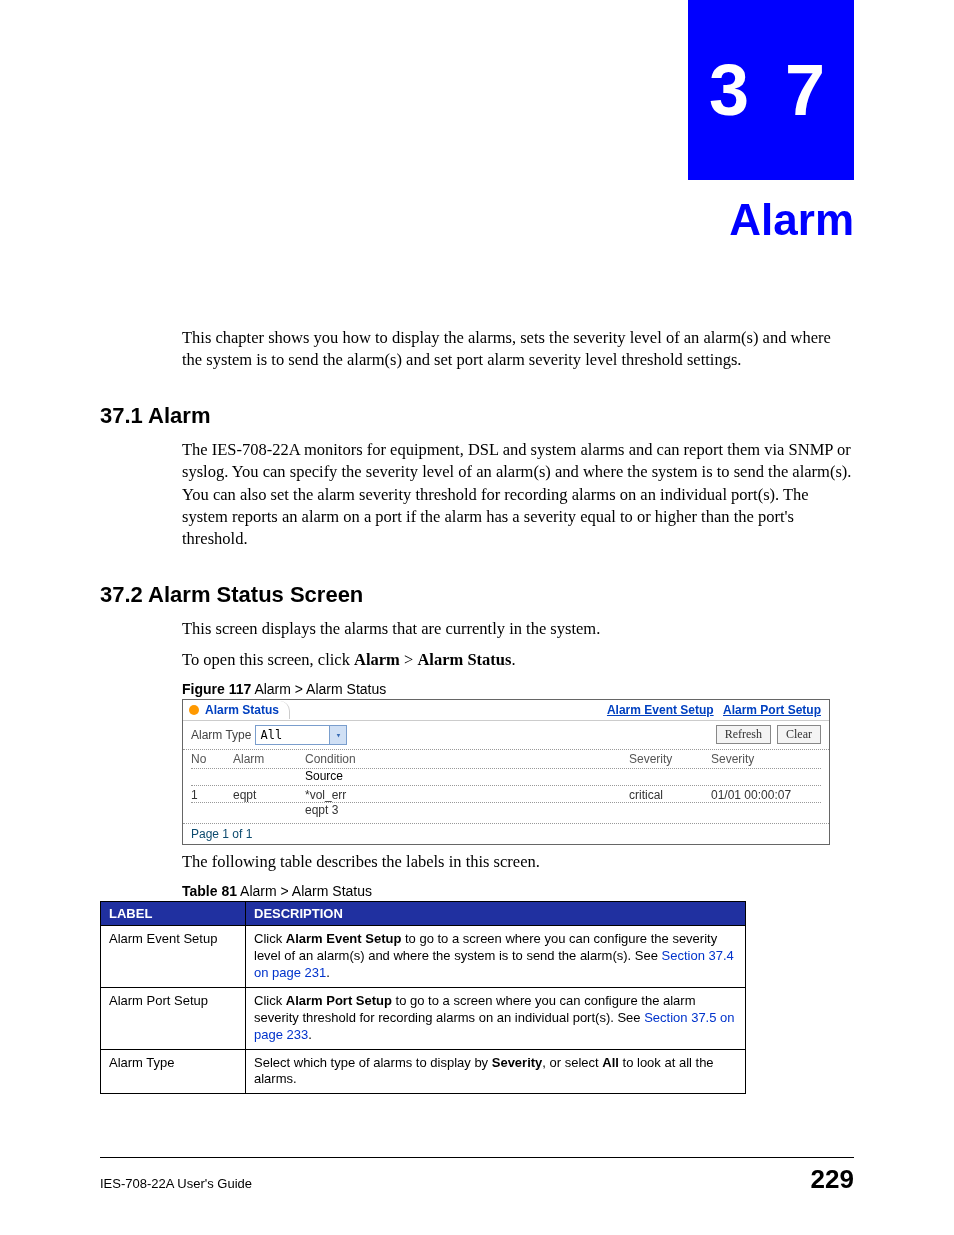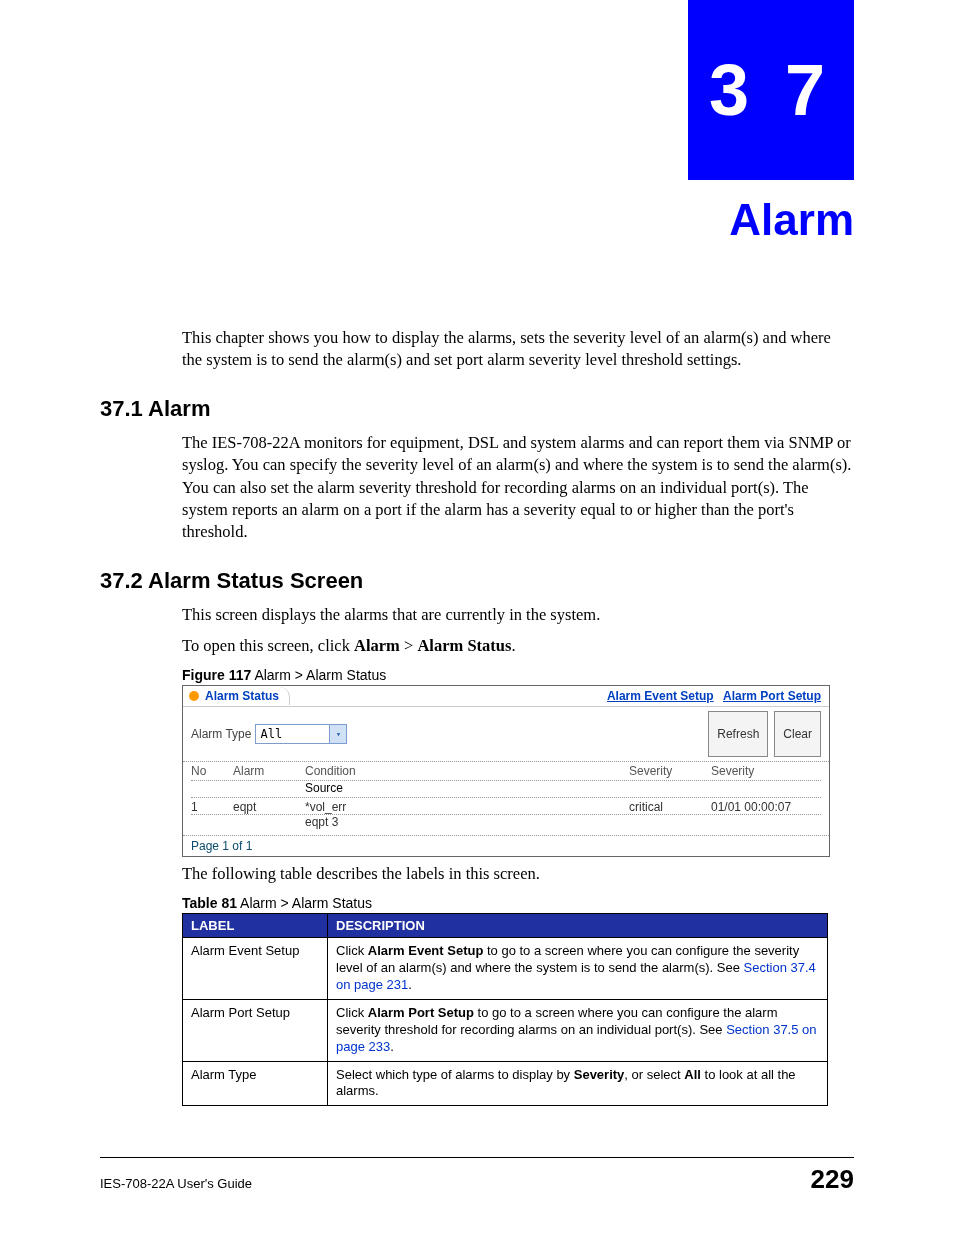--- a/index.html
+++ b/index.html
@@ -50,21 +50,21 @@
   }
   .intro {
     margin-left: 82px;
     font-size: 16.5px;
     line-height: 1.35;
   }
   h2.section {
     font-family: Arial, Helvetica, sans-serif;
     font-weight: bold;
     font-size: 22px;
-    margin-top: 25px;
+    margin-top: 32px;
     margin-bottom: 10px;
     margin-left: 0;
   }
   .body-text {
     margin-left: 82px;
     font-size: 16.5px;
     line-height: 1.35;
     margin-top: 6px;
     margin-bottom: 8px;
   }
@@ -148,24 +148,25 @@
     border-left: 1px solid #7a9ecd;
     color: #3a6db5;
     display: flex;
     align-items: center;
     justify-content: center;
     font-size: 9px;
   }
   .fig-btn {
     border: 1px solid #888;
     background: #f4f4f4;
-    padding: 15px 8px;
+    padding: 1px 8px;
     margin-left: 6px;
     font-size: 12px;
     color: #333;
+    font-family: Liberation Serif, serif;
   }
   .fig-spacer { flex: 1; }
   .fig-headers, .fig-datarow {
     display: grid;
     grid-template-columns: 30px 60px 1fr 70px 110px;
     padding: 2px 8px;
     column-gap: 12px;
     font-size: 12px;
   }
   .fig-headers {
@@ -187,21 +188,20 @@
     padding-bottom: 0;
   }
   .fig-footer {
     padding: 3px 8px;
     color: #0c4a6e;
     border-top: 1px dotted #999;
     margin-top: 6px;
   }
   
   table.doc-table {
-    margin-left: 82px;
     width: 646px;
     border-collapse: collapse;
     font-family: Arial, Helvetica, sans-serif;
     font-size: 13px;
   }
   table.doc-table th {
     background: #2030a0;
     color: #fff;
     text-align: left;
     padding: 4px 8px;

